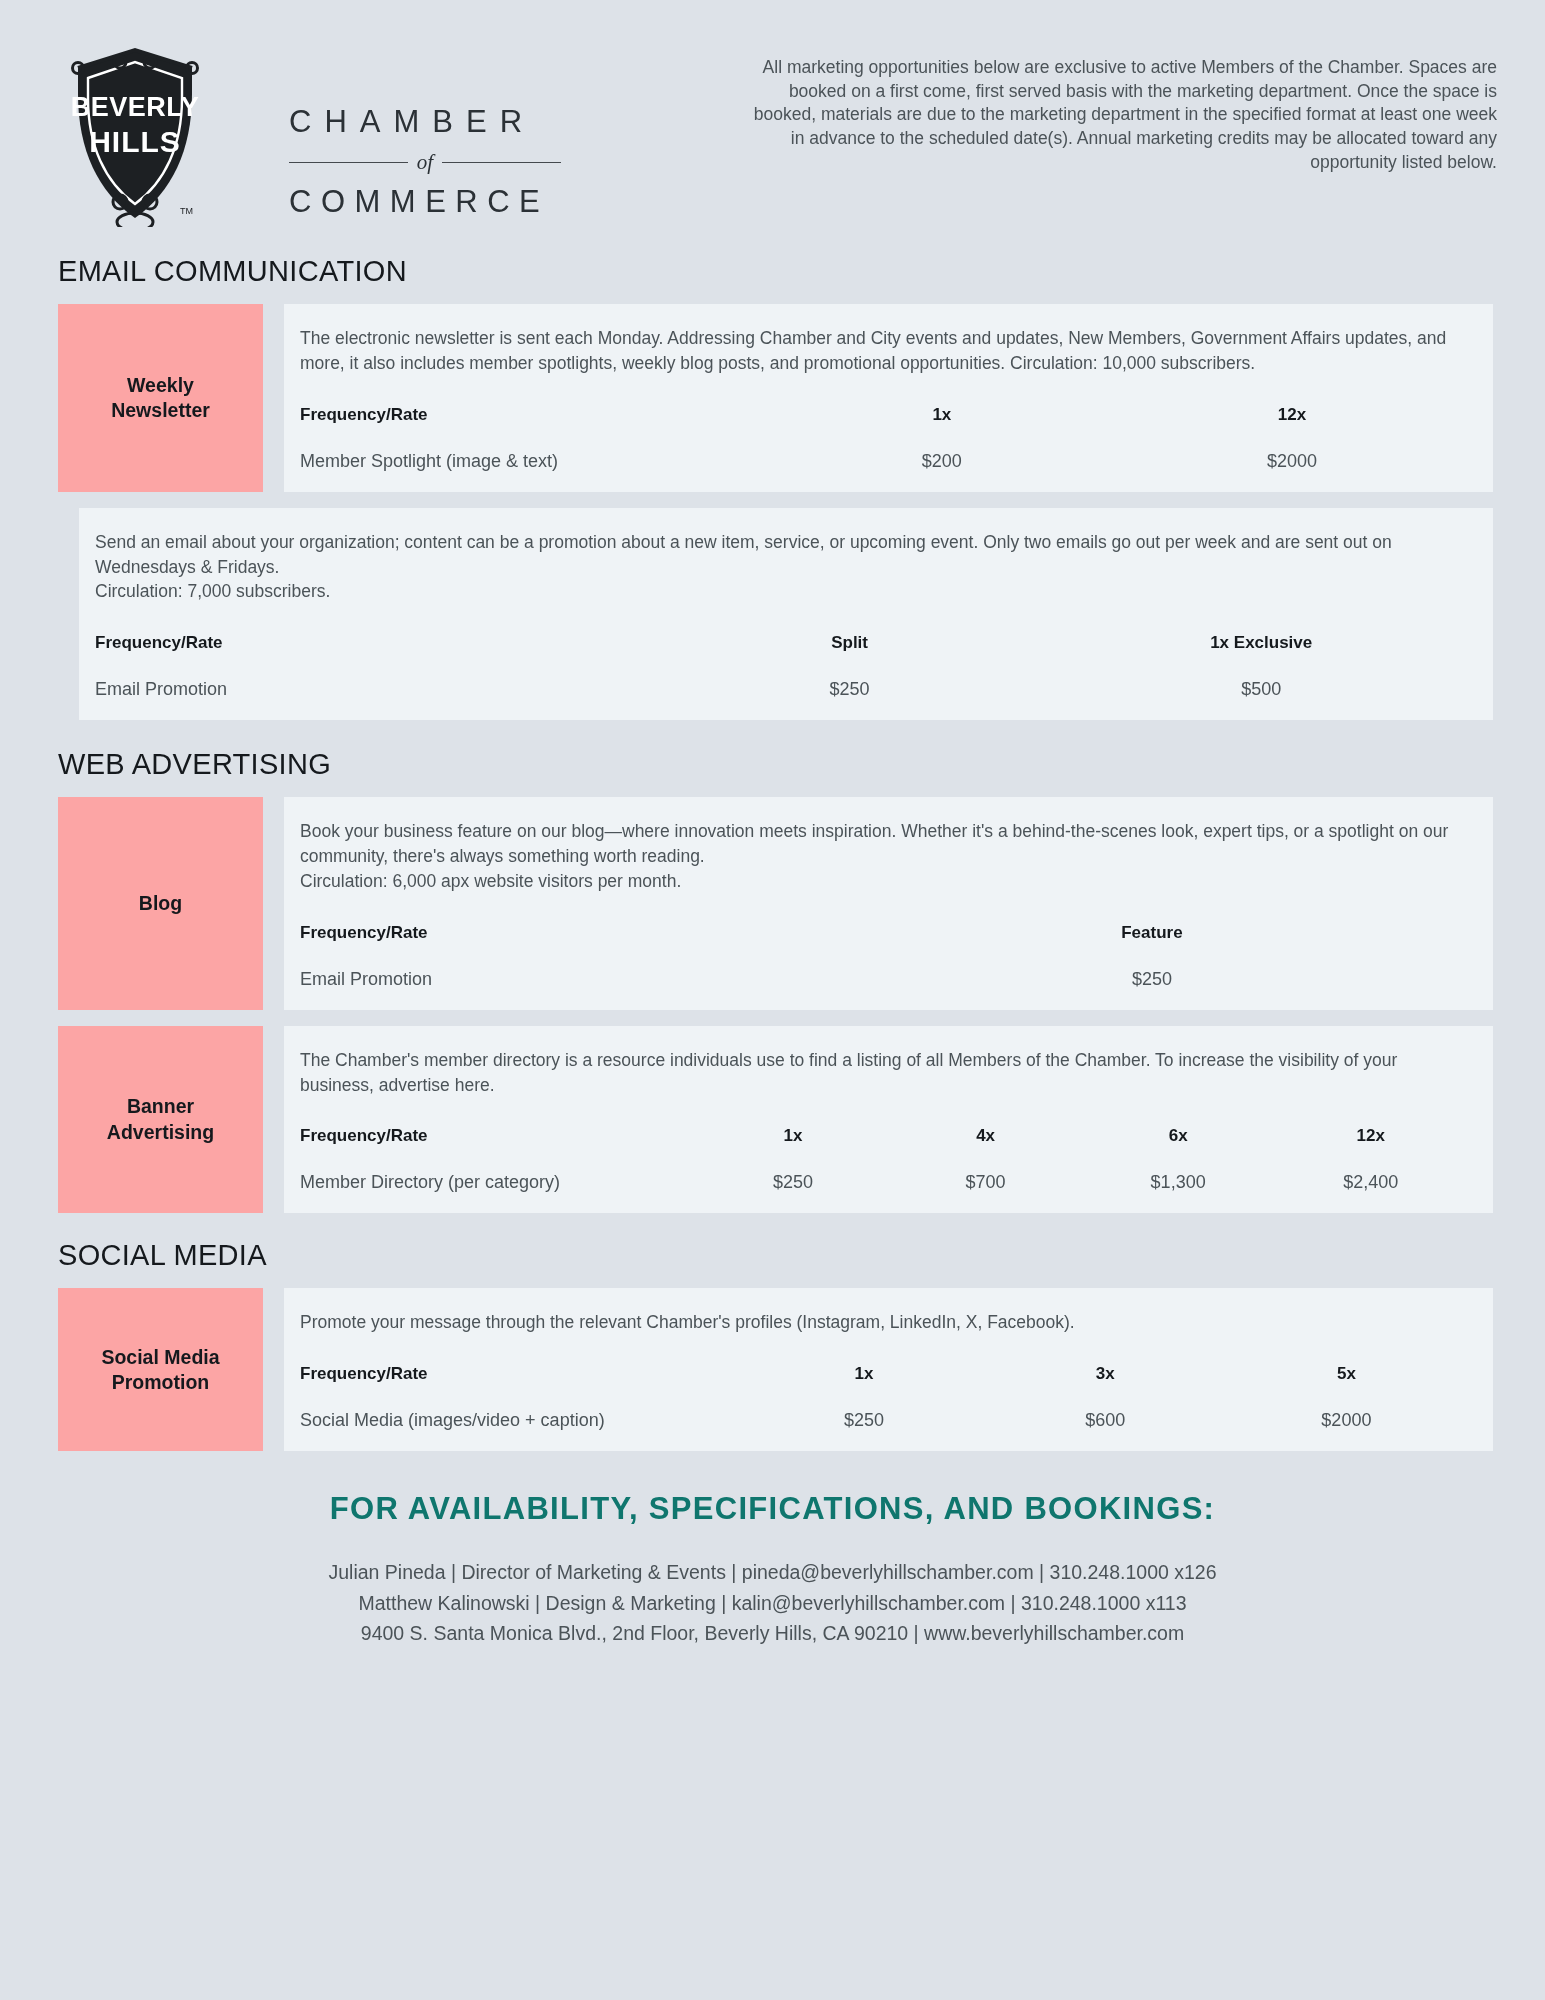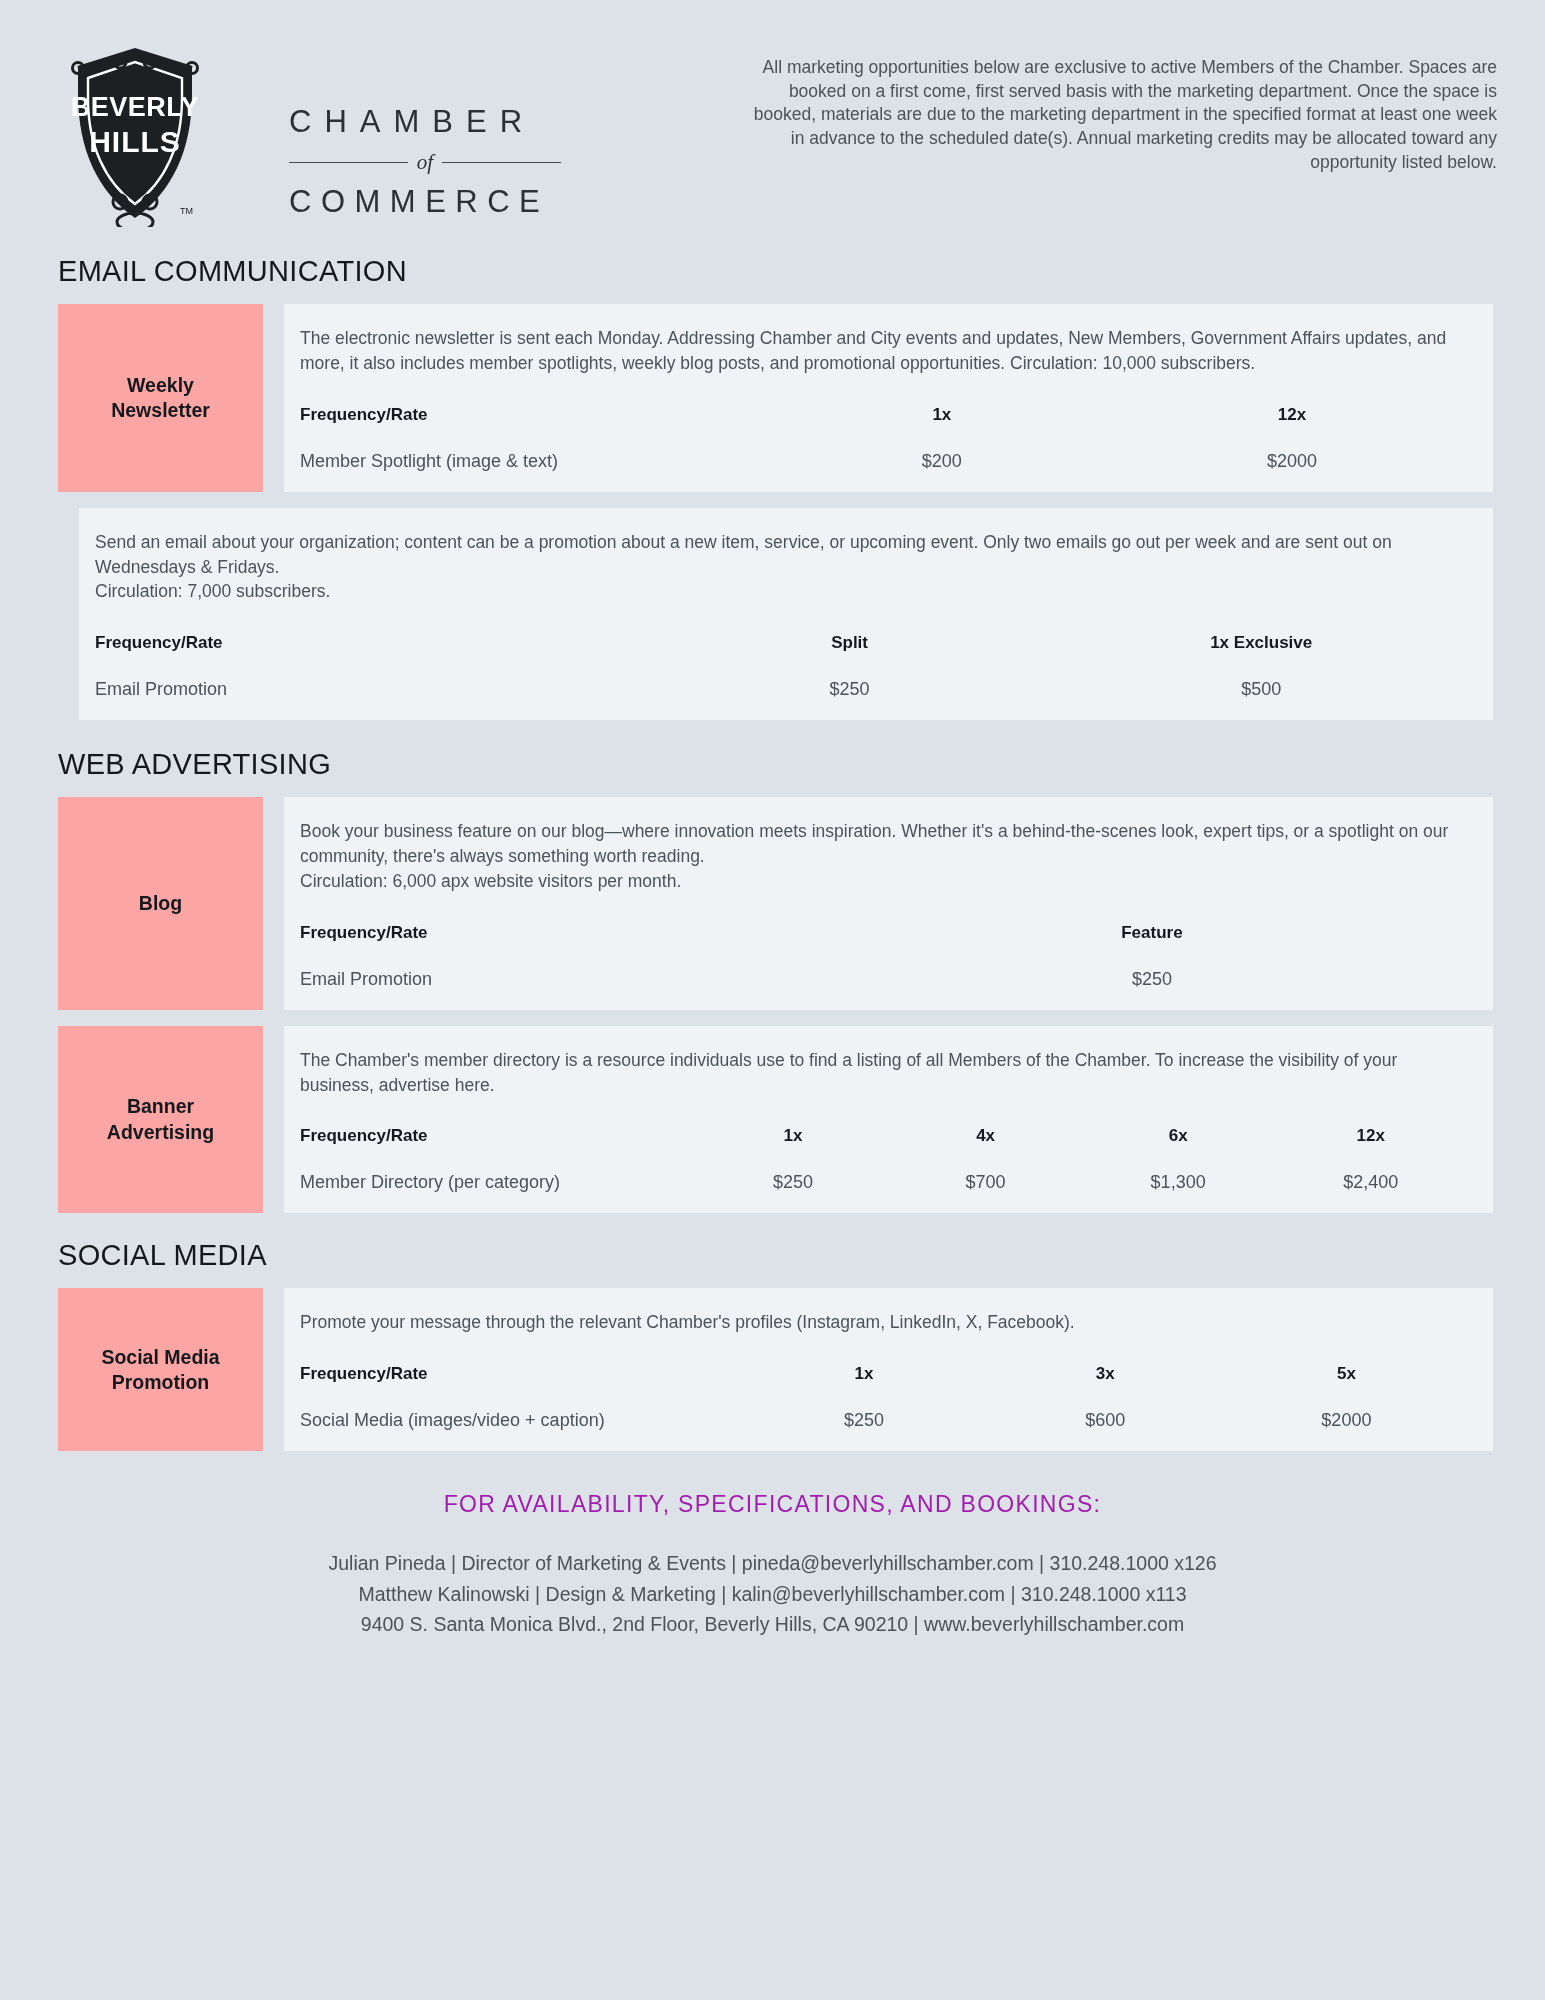--- a/index.html
+++ b/index.html
@@ -63,21 +63,21 @@
     padding-bottom:6px;
   }
   .rate-table th.firstcol, .rate-table td.firstcol { text-align:left; }
   .rate-table td {
     font-size:18px; color:#4b5358; text-align:center; padding-top:20px;
   }
 
   
   .footer { margin-top:40px; text-align:center; }
   .footer-head {
-    font-size:23px; font-weight:normal; letter-spacing:1.3px; color:#a21caf;
+    font-size:31px; font-weight:bold; letter-spacing:1.3px; color:#0f766e;
   }
   .footer-lines { margin-top:30px; font-size:19.5px; line-height:1.55; color:#4b5358; }
 </style>
 </head>
 <body>
 
 <div class="page">
 
   <div class="header">
 

